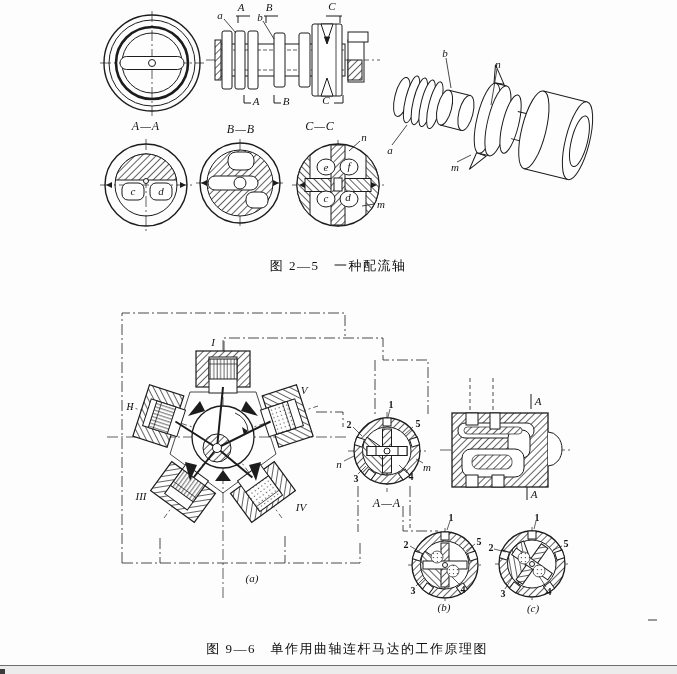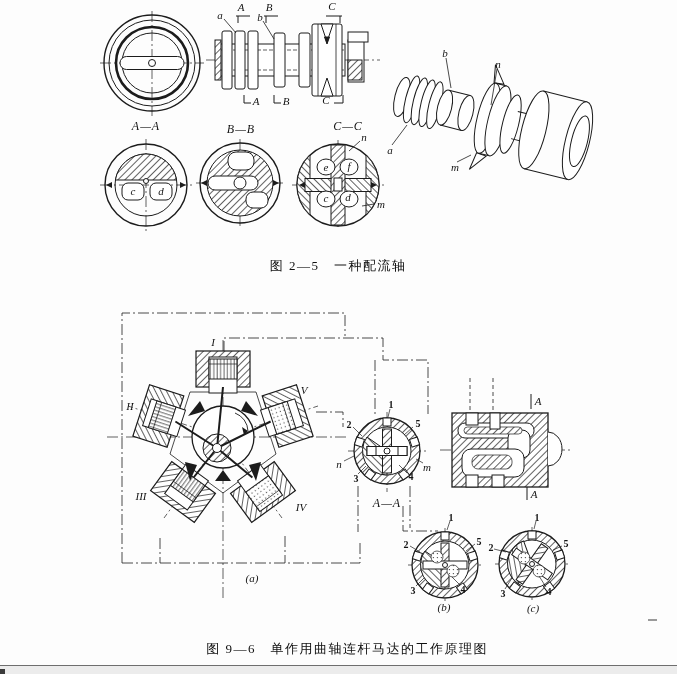--- a/index.html
+++ b/index.html
@@ -391,21 +391,21 @@
 <span class="lbl" style="left:241px;top:7px">A</span>
 <span class="lbl" style="left:269px;top:7px">B</span>
 <span class="lbl" style="left:332px;top:6px">C</span>
 <span class="lbl" style="left:220px;top:15px">a</span>
 <span class="lbl" style="left:260px;top:17px">b</span>
 <span class="lbl" style="left:256px;top:101px">A</span>
 <span class="lbl" style="left:286px;top:101px">B</span>
 <span class="lbl" style="left:326px;top:100px">C</span>
 <span class="lbl sec" style="left:146px;top:126px">A—A</span>
 <span class="lbl sec" style="left:241px;top:129px">B—B</span>
-<span class="lbl sec" style="left:348px;top:126px">C—C</span>
+<span class="lbl sec" style="left:320px;top:126px">C—C</span>
 <span class="lbl" style="left:133px;top:191px">c</span>
 <span class="lbl" style="left:161px;top:191px">d</span>
 <span class="lbl" style="left:326px;top:167px">e</span>
 <span class="lbl" style="left:349px;top:166px">f</span>
 <span class="lbl" style="left:326px;top:198px">c</span>
 <span class="lbl" style="left:348px;top:197px">d</span>
 <span class="lbl" style="left:364px;top:137px">n</span>
 <span class="lbl" style="left:381px;top:204px">m</span>
 <span class="lbl" style="left:445px;top:53px">b</span>
 <span class="lbl" style="left:498px;top:64px">n</span>

